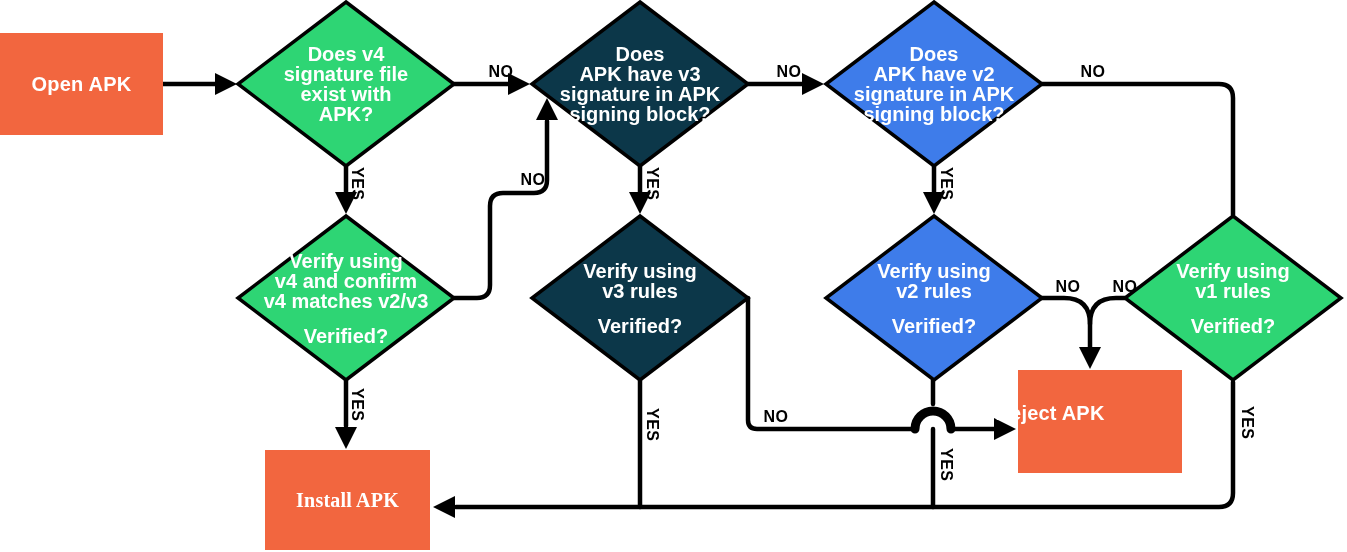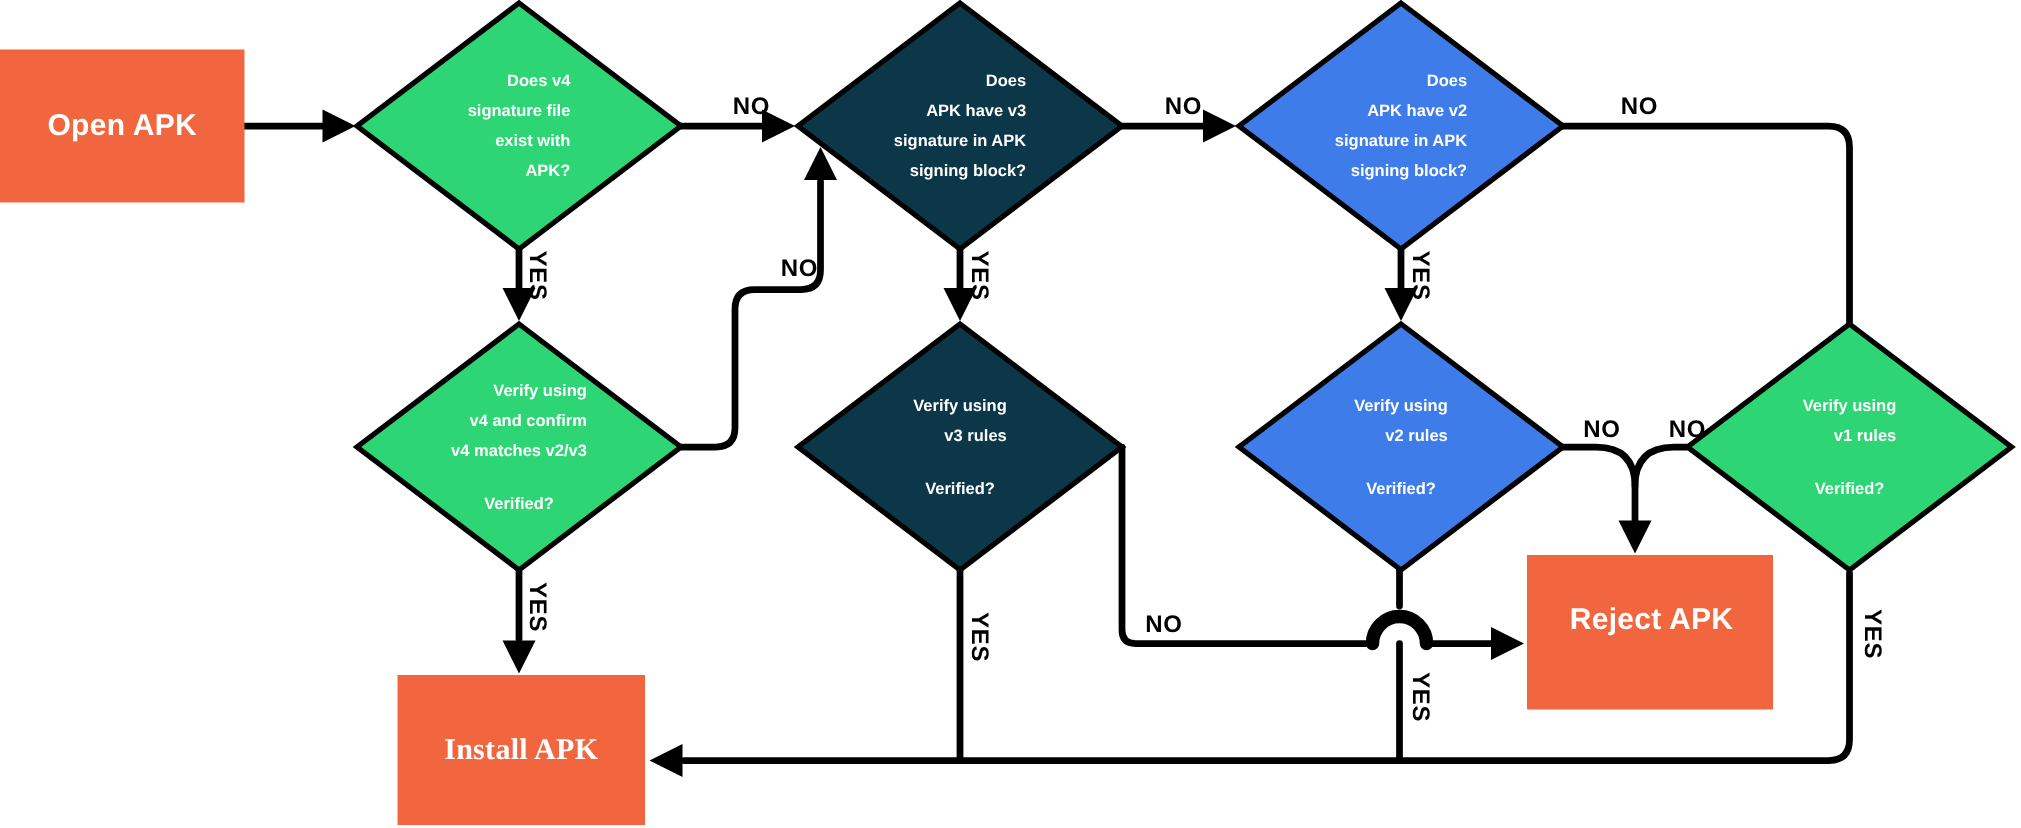--- a/index.html
+++ b/index.html
@@ -22,21 +22,21 @@
     position: absolute;
     display: flex;
     flex-direction: column;
     align-items: center;
     justify-content: center;
     text-align: center;
     color: #ffffff;
     font-weight: 700;
     pointer-events: none;
   }
-  .diamond-text { width: 220px; height: 164px; font-size: 11px; line-height: 20px; gap: 15px; text-align: right; }
+  .diamond-text { width: 220px; height: 164px; font-size: 20px; line-height: 20px; gap: 15px; }
   .diamond-text .q, .diamond-text .action, .diamond-text .check { white-space: pre-line; }
   .box-text { font-size: 20px; letter-spacing: 0.2px; border-radius: 17px; }
 
   .elabel {
     position: absolute;
     color: #000000;
     font-size: 16px;
     font-weight: 800;
     letter-spacing: 0.5px;
     pointer-events: none;
@@ -138,21 +138,21 @@
   </div>
 
   <div class="node-text diamond-text" style="left:1123px; top:216px;">
     <div class="action">Verify using
 v1 rules</div>
     <div class="check">Verified?</div>
   </div>
 
   <div class="node-text box-text" style="left:265px; top:450px; width:165px; height:100px;font-family:Liberation Serif, serif;">Install APK</div>
 
-  <div class="node-text box-text" style="left:1019px; top:370px; width:164px; height:87px;">Reject APK</div>
+  <div class="node-text box-text" style="left:968px; top:370px; width:164px; height:87px;">Reject APK</div>
 
   <div class="elabel no-label" style="left:489px; top:72px;">NO</div>
   <div class="elabel no-label" style="left:777px; top:72px;">NO</div>
   <div class="elabel no-label" style="left:1081px; top:72px;">NO</div>
   <div class="elabel no-label" style="left:521px; top:180px;">NO</div>
   <div class="elabel no-label" style="left:764px; top:417px;">NO</div>
   <div class="elabel no-label" style="left:1056px; top:287px;">NO</div>
   <div class="elabel no-label" style="left:1113px; top:287px;">NO</div>
 
   <div class="elabel yes-label" style="left:366px; top:167px;">YES</div>

